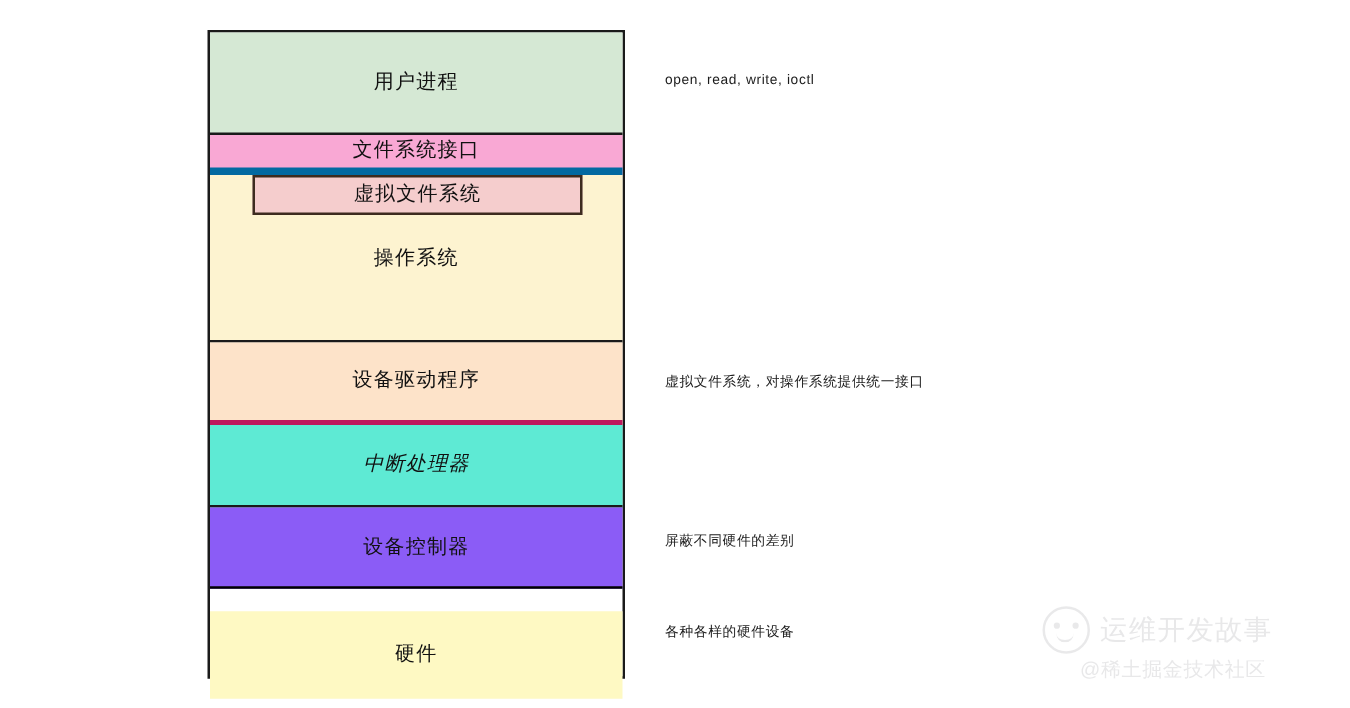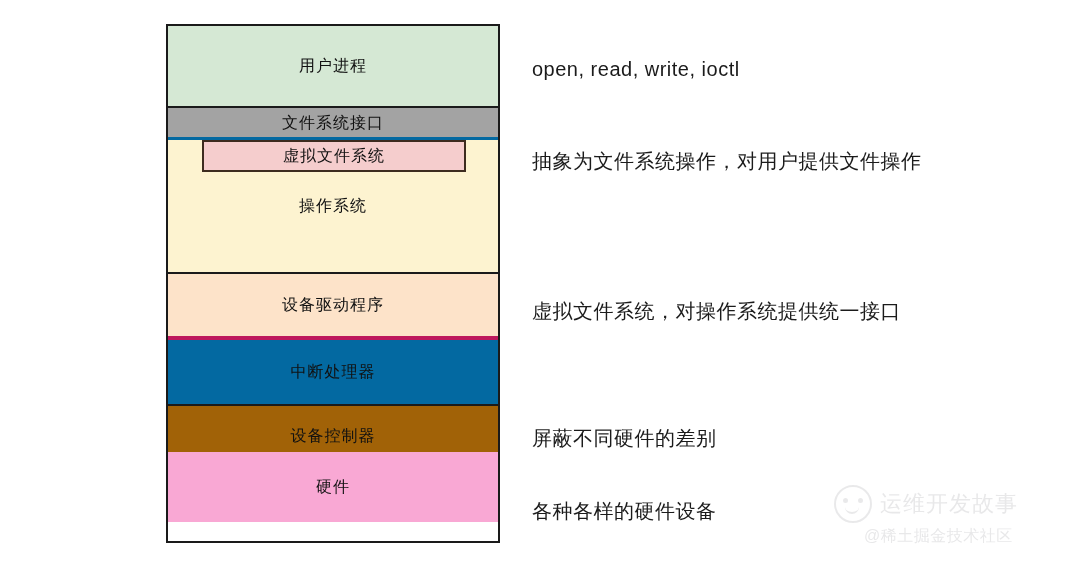--- a/index.html
+++ b/index.html
@@ -55,22 +55,22 @@
   
   #layer-user-process {
     top: 0;
     height: 82px;
     background: #d5e8d4;
     border-bottom: 2px solid #1a1a1a;
   }
   #layer-fs-interface {
     top: 82px;
     height: 32px;
-    background: #a3a3a3;
-    border-bottom: 3px solid #0369a1;
+    background: #f9a8d4;
+    border-bottom: 6px solid #0369a1;
   }
   #layer-os {
     top: 114px;
     height: 134px;
     background: #fdf3d0;
     border-bottom: 2px solid #1a1a1a;
     justify-content: center;
     align-items: flex-start;
   }
   #layer-os .os-inner {
@@ -107,42 +107,42 @@
 
   #layer-device-driver {
     top: 248px;
     height: 66px;
     background: #fde3c9;
     border-bottom: 4px solid #be185d;
   }
   #layer-interrupt-handler {
     top: 314px;
     height: 66px;
-    background: #0369a1;
+    background: #5eead4;
     border-bottom: 2px solid #1a1a1a;
+    font-style: italic;
   }
   #layer-device-controller {
     top: 380px;
     height: 65px;
-    background: #a16207;
+    background: #8b5cf6;
     border-bottom: 2px solid #000000;
-    font-family: Liberation Mono, monospace;
   }
   #layer-hardware {
-    top: 426px;
+    top: 463px;
     height: 70px;
-    background: #f9a8d4;
+    background: #fef9c3;
   }
 
   
   .annotation {
     position: absolute;
     left: 532px;
     color: #1b1b1b;
-    font-size: 20px;
+    font-size: 11px;
     letter-spacing: 0.5px;
     white-space: nowrap;
   }
   #ann-0 { top: 58px; }
   #ann-1 { top: 148px; }
   #ann-2 { top: 298px; }
   #ann-3 { top: 366px; }
   #ann-4 { top: 425px; }
   #ann-5 { top: 498px; }
 
@@ -243,21 +243,20 @@
     </div>
 
     <div class="layer" id="layer-hardware">
       <span class="layer-label">硬件</span>
     </div>
 
   </div>
 
   <div class="annotation" id="ann-0">open, read, write, ioctl</div>
 
-  <div class="annotation" id="ann-1">抽象为文件系统操作，对用户提供文件操作</div>
 
   <div class="annotation" id="ann-2">虚拟文件系统，对操作系统提供统一接口</div>
 
 
   <div class="annotation" id="ann-4">屏蔽不同硬件的差别</div>
 
   <div class="annotation" id="ann-5">各种各样的硬件设备</div>
 
   <div id="watermark">
     <div id="wm-row-top">

